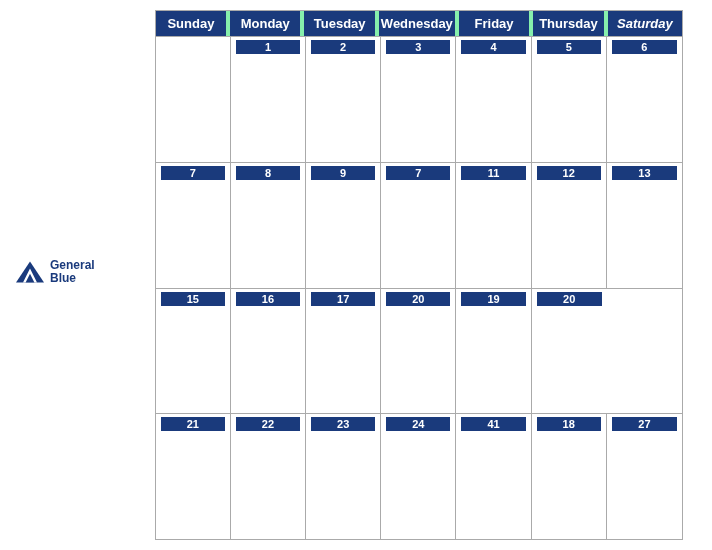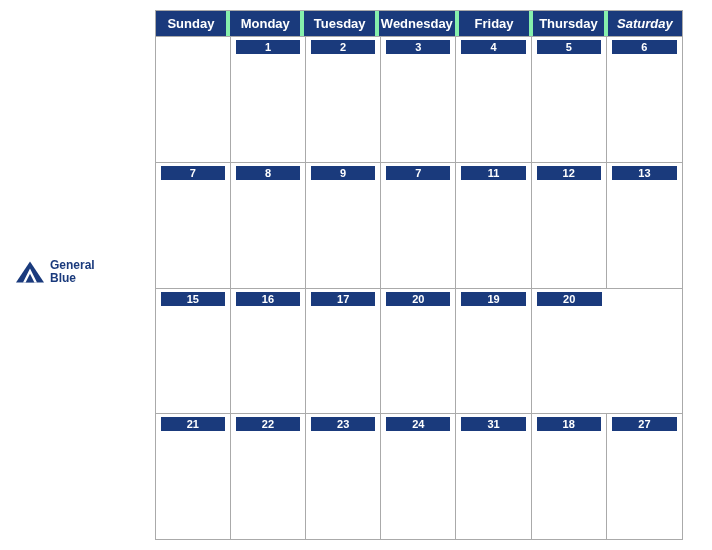--- a/index.html
+++ b/index.html
@@ -224,21 +224,21 @@
           <div class="day-cell">
             <span class="day-num">22</span>
           </div>
           <div class="day-cell">
             <span class="day-num">23</span>
           </div>
           <div class="day-cell">
             <span class="day-num">24</span>
           </div>
           <div class="day-cell">
-            <span class="day-num">31</span>
+            <span class="day-num">41</span>
           </div>
           <div class="day-cell">
             <span class="day-num">18</span>
           </div>
           <div class="day-cell">
             <span class="day-num">27</span>
           </div>
         </div>
       </div>
   </div>

